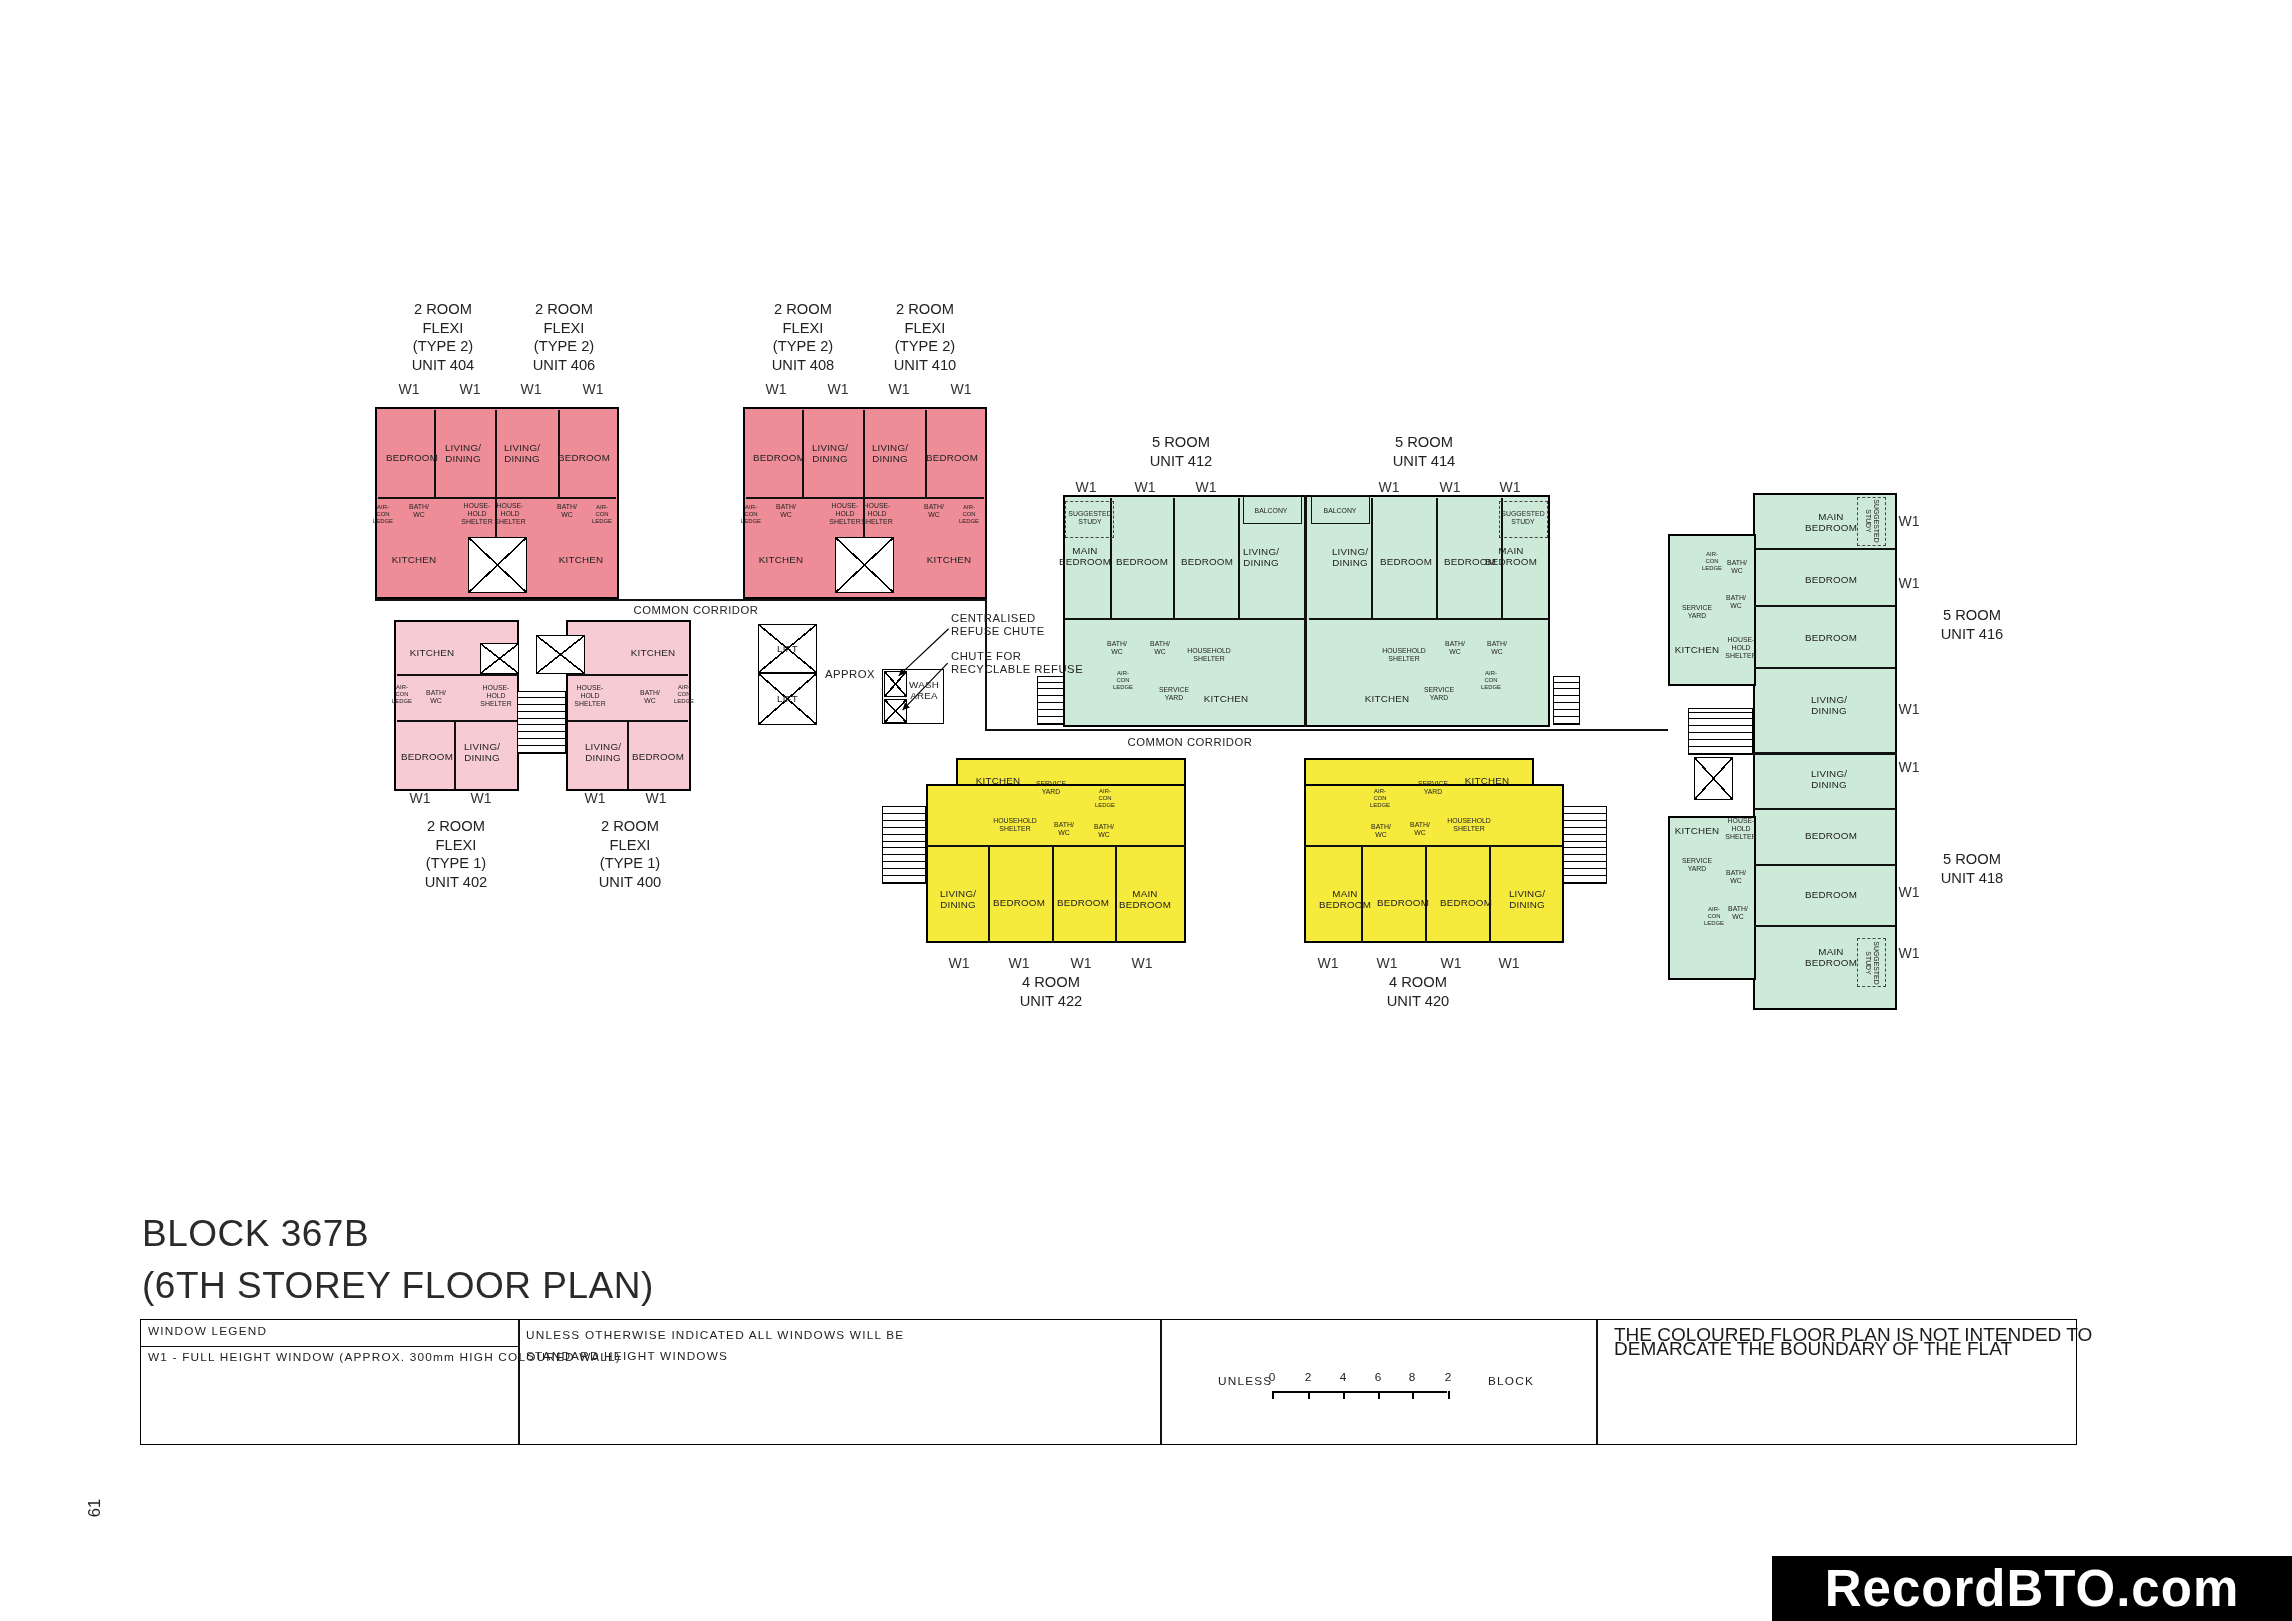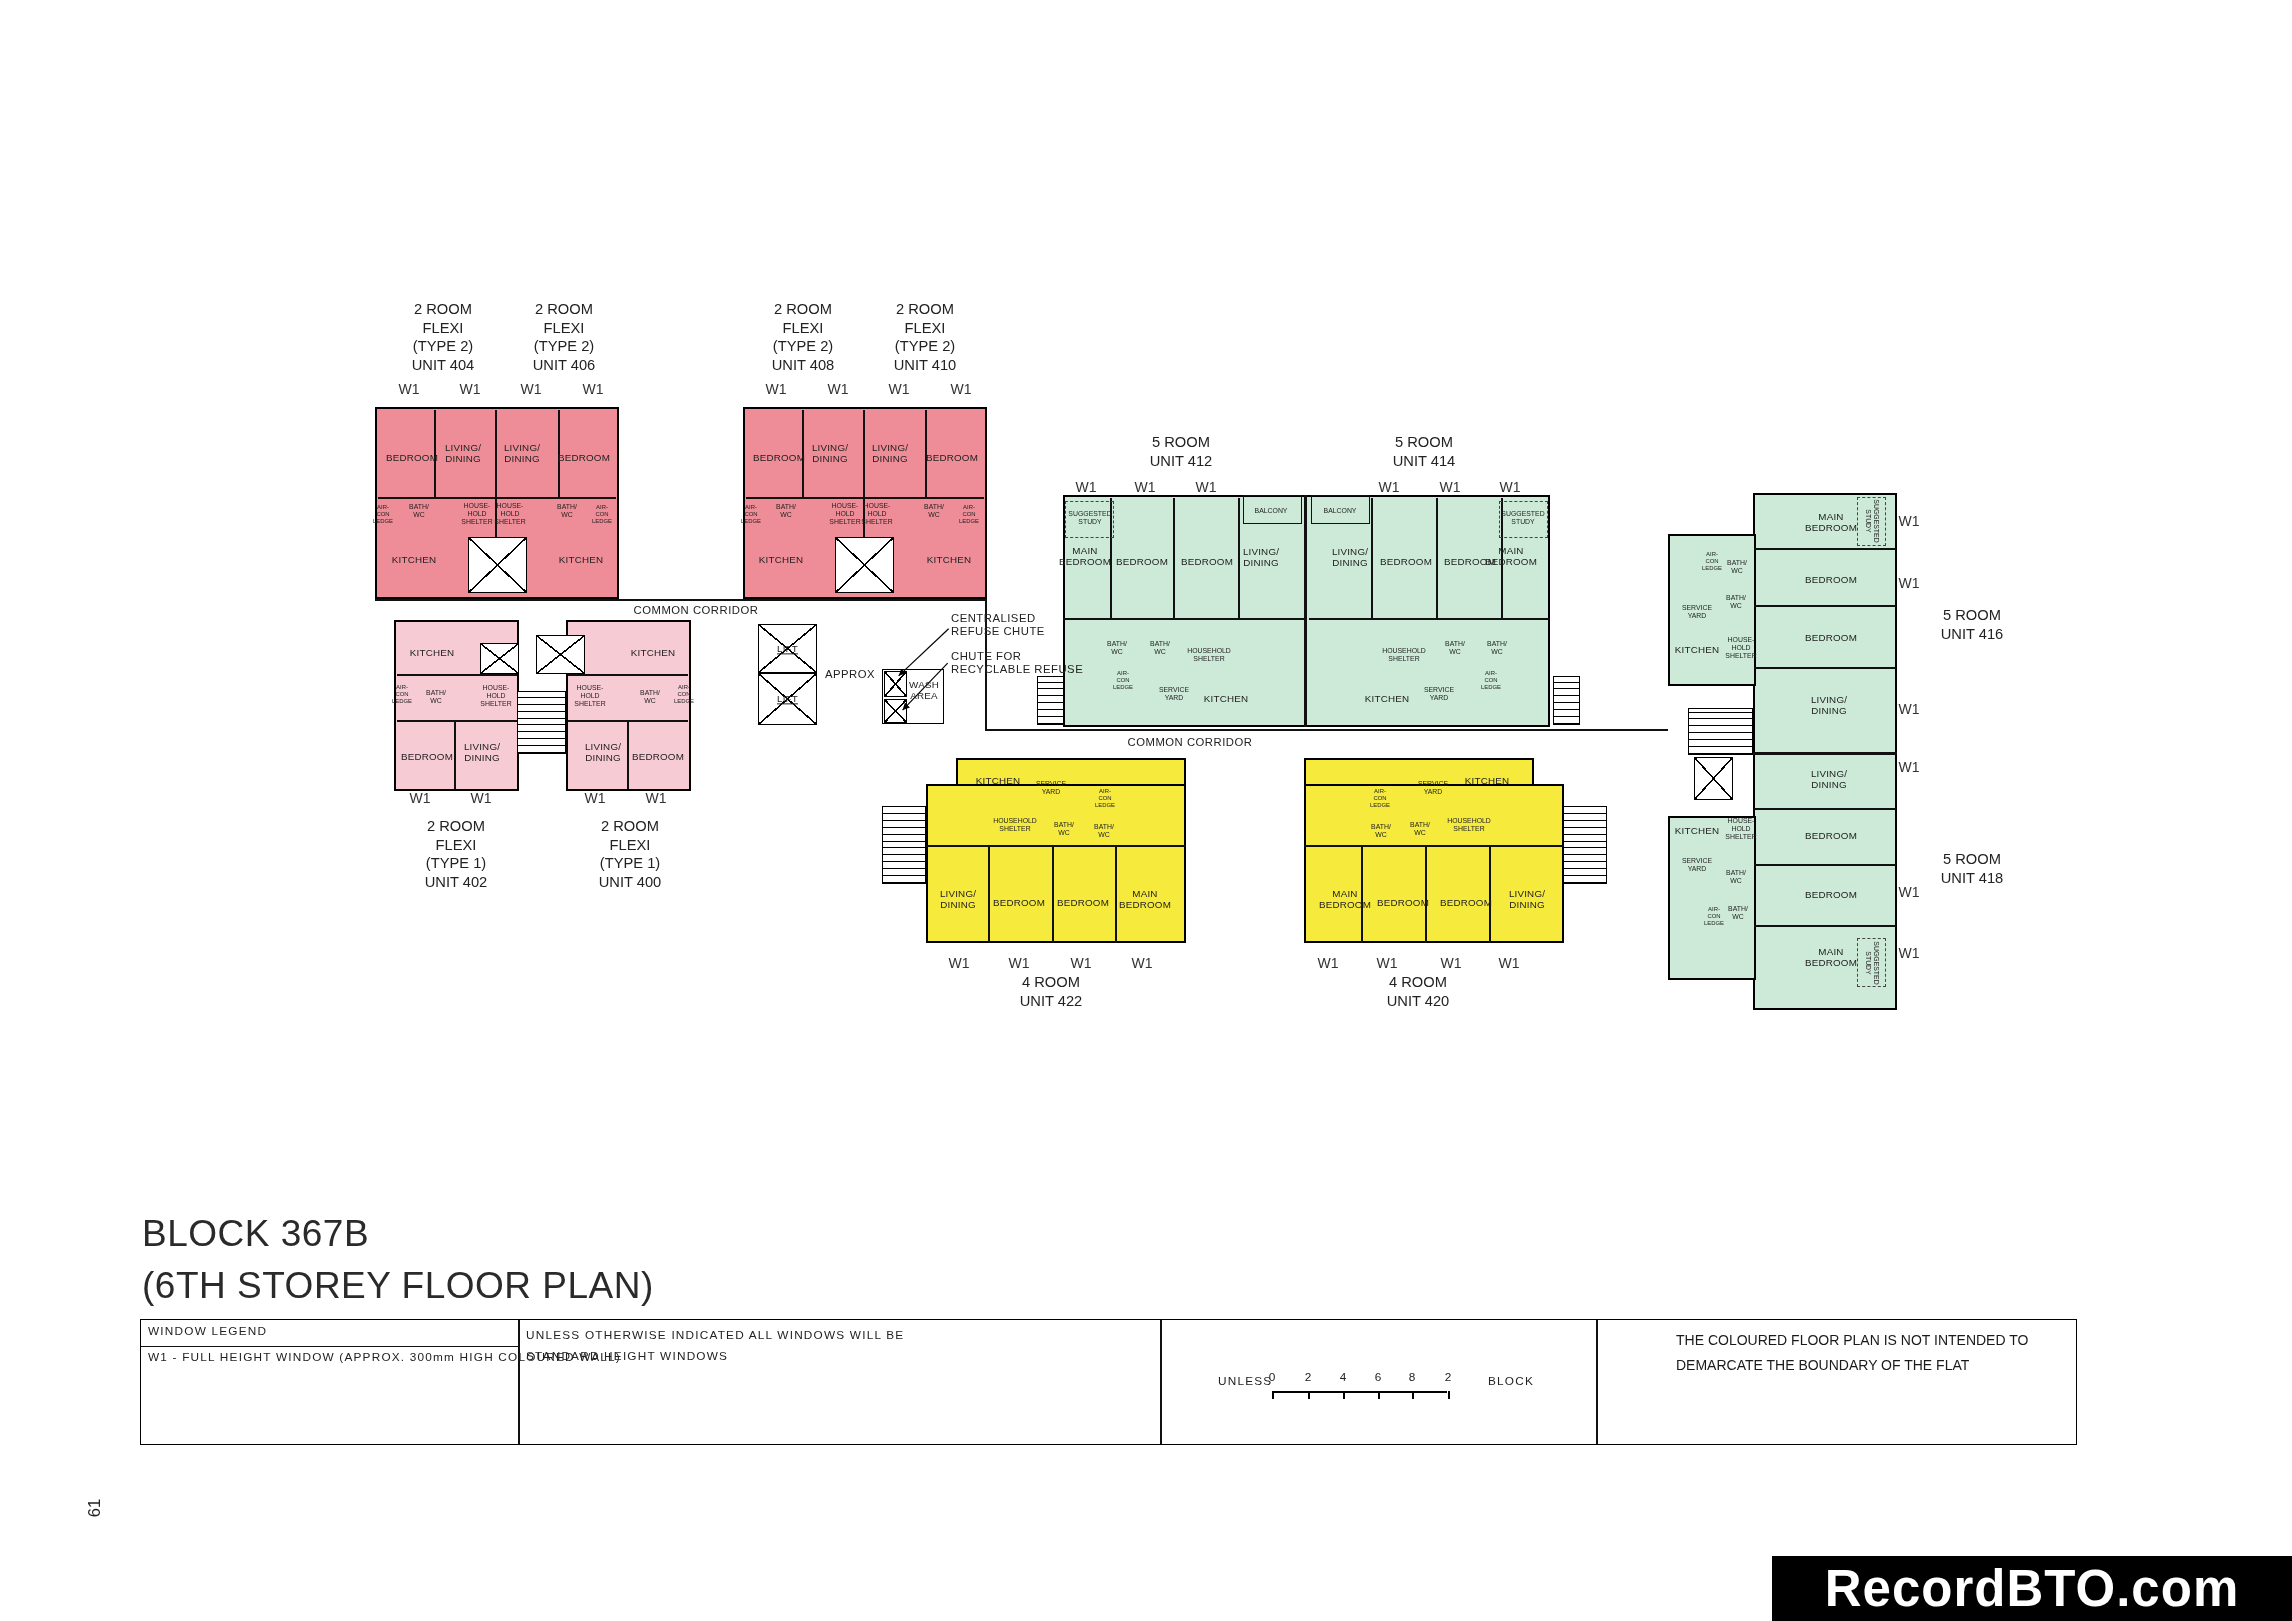--- a/index.html
+++ b/index.html
@@ -24,21 +24,21 @@
   .t4{font-size:14.7px;line-height:18.6px;}
   .t2{font-size:14.7px;line-height:18.6px;}
   .corr{font-size:11.3px;letter-spacing:0.5px;}
   .vert{transform:translate(-50%,-50%) rotate(90deg);}
   .leftal{transform:none;text-align:left;}
   
   .xbox{position:absolute;background:
       linear-gradient(to top right,transparent calc(50% - 0.8px),#000 calc(50% - 0.8px),#000 calc(50% + 0.8px),transparent calc(50% + 0.8px)),
       linear-gradient(to bottom right,transparent calc(50% - 0.8px),#000 calc(50% - 0.8px),#000 calc(50% + 0.8px),transparent calc(50% + 0.8px)),#fff;
       border:1.5px solid #000;box-sizing:border-box;}
-  .xbox .lbl{left:50%;top:50%;background:transparent;text-decoration:underline;}
+  .xbox .lbl{left:50%;top:50%;background:transparent;}
   
   .stairs{position:absolute;background:repeating-linear-gradient(0deg,#000 0 1px,#fff 1px 6.9px);
       border:1.5px solid #000;box-sizing:border-box;}
   .dashed{position:absolute;border:1.5px dashed #444;box-sizing:border-box;}
   .thinbox{position:absolute;border:1.5px solid #000;box-sizing:border-box;background:#fff;}
   .outline{position:absolute;border:1px solid #111;box-sizing:border-box;}
   
   .plan-title{position:absolute;left:142px;top:1208px;font-size:37px;line-height:52px;
       white-space:pre-line;color:#2a2a2a;letter-spacing:0.5px;}
   .legend-table{position:absolute;left:140px;top:1319px;width:1937px;height:126px;
@@ -459,21 +459,21 @@
 <div class="tick" style="left:1343px;top:1391px"></div>
 <div class="tick" style="left:1378px;top:1391px"></div>
 <div class="tick" style="left:1412px;top:1391px"></div>
 <div class="tick" style="left:1448px;top:1391px"></div>
 <div class="scale-num arch" style="left:1272px;top:1370px">0</div>
 <div class="scale-num arch" style="left:1308px;top:1370px">2</div>
 <div class="scale-num arch" style="left:1343px;top:1370px">4</div>
 <div class="scale-num arch" style="left:1378px;top:1370px">6</div>
 <div class="scale-num arch" style="left:1412px;top:1370px">8</div>
 <div class="scale-num arch" style="left:1448px;top:1370px">2</div>
-<div class="abs legend-txt" style="left:1676px;top:1328px;font-size:14px;line-height:25px">THE COLOURED FLOOR PLAN IS NOT INTENDED TO
+<div class="abs legend-txt" style="left:1614px;top:1328px;font-size:19px;line-height:14px">THE COLOURED FLOOR PLAN IS NOT INTENDED TO
 DEMARCATE THE BOUNDARY OF THE FLAT</div>
 
 <div class="pagenum">61</div>
 
 <div class="brand">
   <span>RecordBTO.com</span>
 </div>
 
 
 </body></html>

